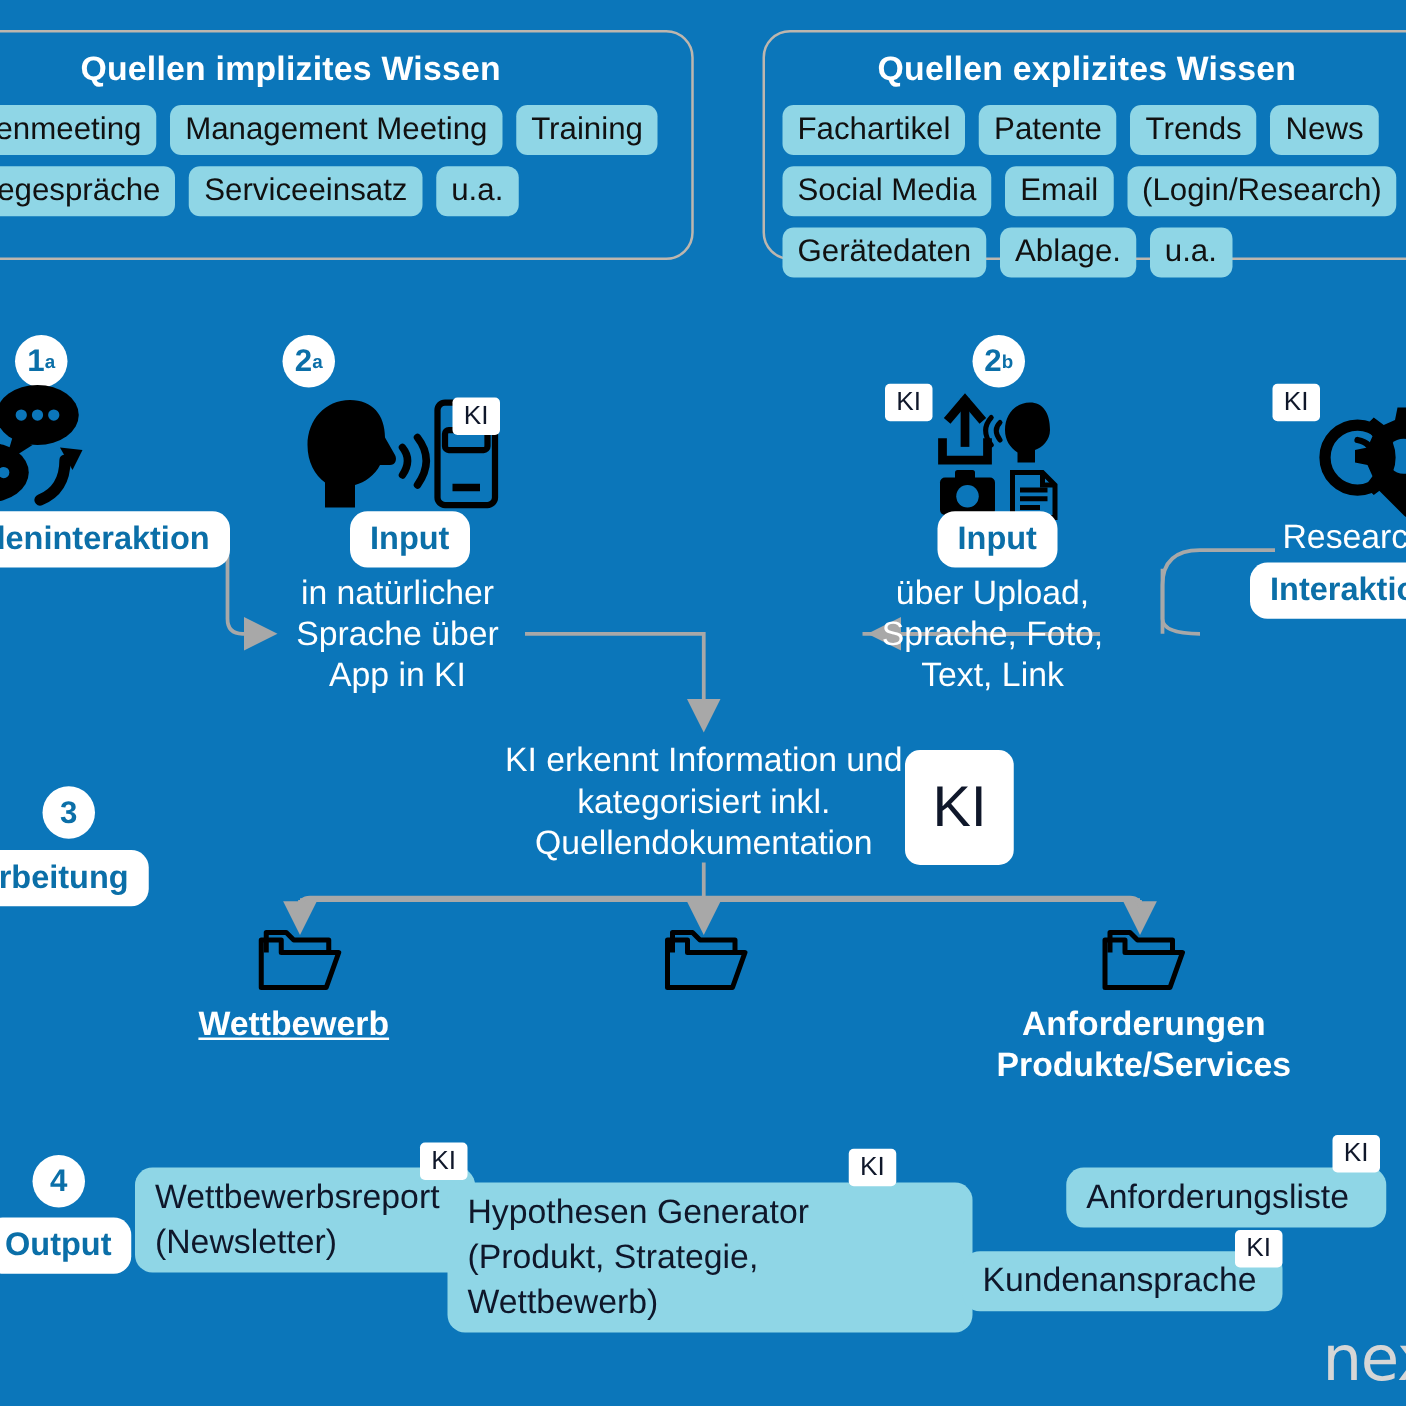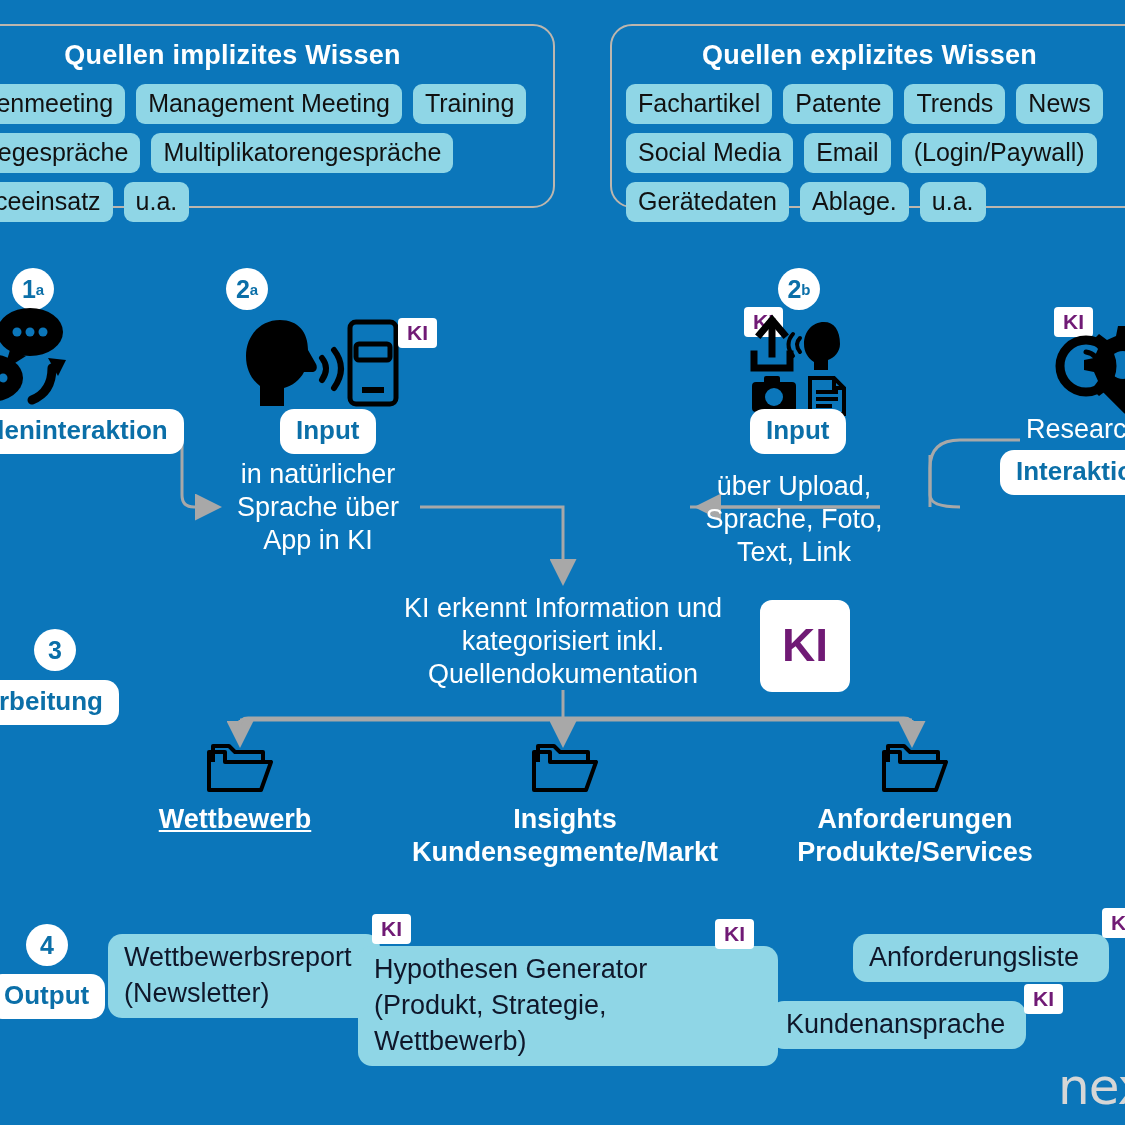--- a/index.html
+++ b/index.html
@@ -53,26 +53,25 @@
     background:#ffffff;color:#0B6FA8;
     font-weight:bold;font-size:26px;
     border-radius:14px;
     padding:6px 16px 8px 16px;
     white-space:nowrap;
   }
 
   
   .kitag{
     position:absolute;
-    background:#ffffff;color:#701a75;
-    font-weight:bold;font-size:21px;
+    background:#ffffff;color:#0f172a;
+    font-weight:normal;font-size:21px;
     border-radius:4px;
     padding:4px 9px 5px 9px;
     line-height:1;
-    margin-left:36px;
   }
   .kitag.big{
     font-size:46px;border-radius:12px;
     padding:22px 22px 24px 22px;
   }
 
   
   .cap{
     position:absolute;
     text-align:center;
@@ -107,36 +106,35 @@
 
 <div id="stage">
 
   <div class="panel" style="left:-90px;top:24px;width:645px;height:184px;">
     <div class="panel-title">Quellen implizites Wissen</div>
     <div class="chips">
       <span class="chip">Kundenmeeting</span>
       <span class="chip">Management Meeting</span>
       <span class="chip">Training</span>
       <span class="chip">Messegespräche</span>
-      <span class="chip">Multiplikatorengespräche</span>
       <span class="chip">Serviceeinsatz</span>
       <span class="chip">u.a.</span>
     </div>
   </div>
 
   <div class="panel" style="left:610px;top:24px;width:645px;height:184px;">
     <div class="panel-title" style="left:0;width:515px;">Quellen explizites Wissen</div>
     <div class="chips" style="width:505px;right:auto;">
       <span class="chip">Fachartikel</span>
       <span class="chip">Patente</span>
       <span class="chip">Trends</span>
       <span class="chip">News</span>
       <span class="chip">Social Media</span>
       <span class="chip">Email</span>
-      <span class="chip">(Login/Paywall)</span>
+      <span class="chip">(Login/Research)</span>
       <span class="chip">Gerätedaten</span>
       <span class="chip">Ablage.</span>
       <span class="chip">u.a.</span>
     </div>
   </div>
 
   <svg width="1125" height="1125">
     <defs>
       <marker id="ah" markerWidth="9" markerHeight="9" refX="7" refY="4.5" orient="auto">
         <path d="M0,0 L9,4.5 L0,9 z" fill="#a8a8a8"></path>
@@ -268,21 +266,21 @@
         <path d="M86,66 L86,76 L96,76"></path>
         <line x1="68" y1="80" x2="90" y2="80"></line>
         <line x1="68" y1="87" x2="90" y2="87"></line>
         <line x1="68" y1="94" x2="84" y2="94"></line>
       </g>
     </svg>
   </div>
 
   <div class="pill" style="left:750px;top:409px;">Input</div>
 
-  <div class="cap" style="left:692px;top:458px;width:204px;margin-top:12px;">über Upload,
+  <div class="cap" style="left:692px;top:458px;width:204px;">über Upload,
 Sprache, Foto,
 Text, Link</div>
 
   <div class="kitag" style="left:1018px;top:307px;">KI</div>
 
   <div class="ic" style="left:1050px;top:322px;">
     <svg width="110" height="95" style="position:relative;">
       <g fill="#000">
 
         <path d="M68,4 L78,4 L80,14 L89,18 L97,12 L104,19 L98,27 L102,36 L112,38 L112,48
@@ -328,22 +326,20 @@
   <div class="cap bold" style="left:140px;top:803px;width:190px;text-decoration:underline;">Wettbewerb</div>
 
   <div class="ic" style="left:530px;top:740px;">
     <svg width="70" height="56" style="position:relative;">
       <g fill="none" stroke="#000" stroke-width="4" stroke-linejoin="round">
         <path d="M4,12 L4,50 L56,50 L66,22 L20,22 L20,12 Z"></path>
         <path d="M8,22 L8,6 L24,6 L30,12 L58,12 L58,22"></path>
       </g>
     </svg>
   </div>
-  <div class="cap bold" style="left:405px;top:803px;width:320px;">Insights
-Kundensegmente/Markt</div>
 
   <div class="ic" style="left:880px;top:740px;">
     <svg width="70" height="56" style="position:relative;">
       <g fill="none" stroke="#000" stroke-width="4" stroke-linejoin="round">
         <path d="M4,12 L4,50 L56,50 L66,22 L20,22 L20,12 Z"></path>
         <path d="M8,22 L8,6 L24,6 L30,12 L58,12 L58,22"></path>
       </g>
     </svg>
   </div>
   <div class="cap bold" style="left:770px;top:803px;width:290px;">Anforderungen

